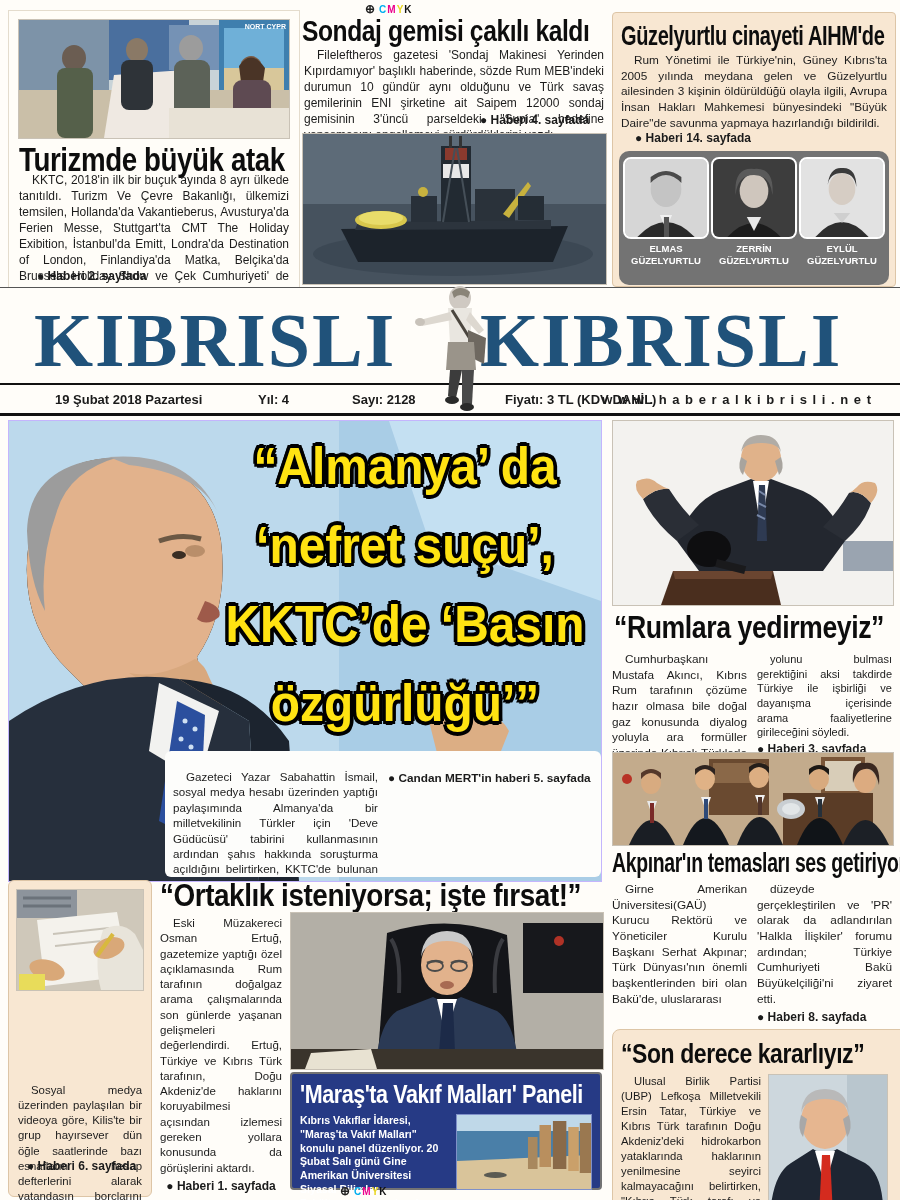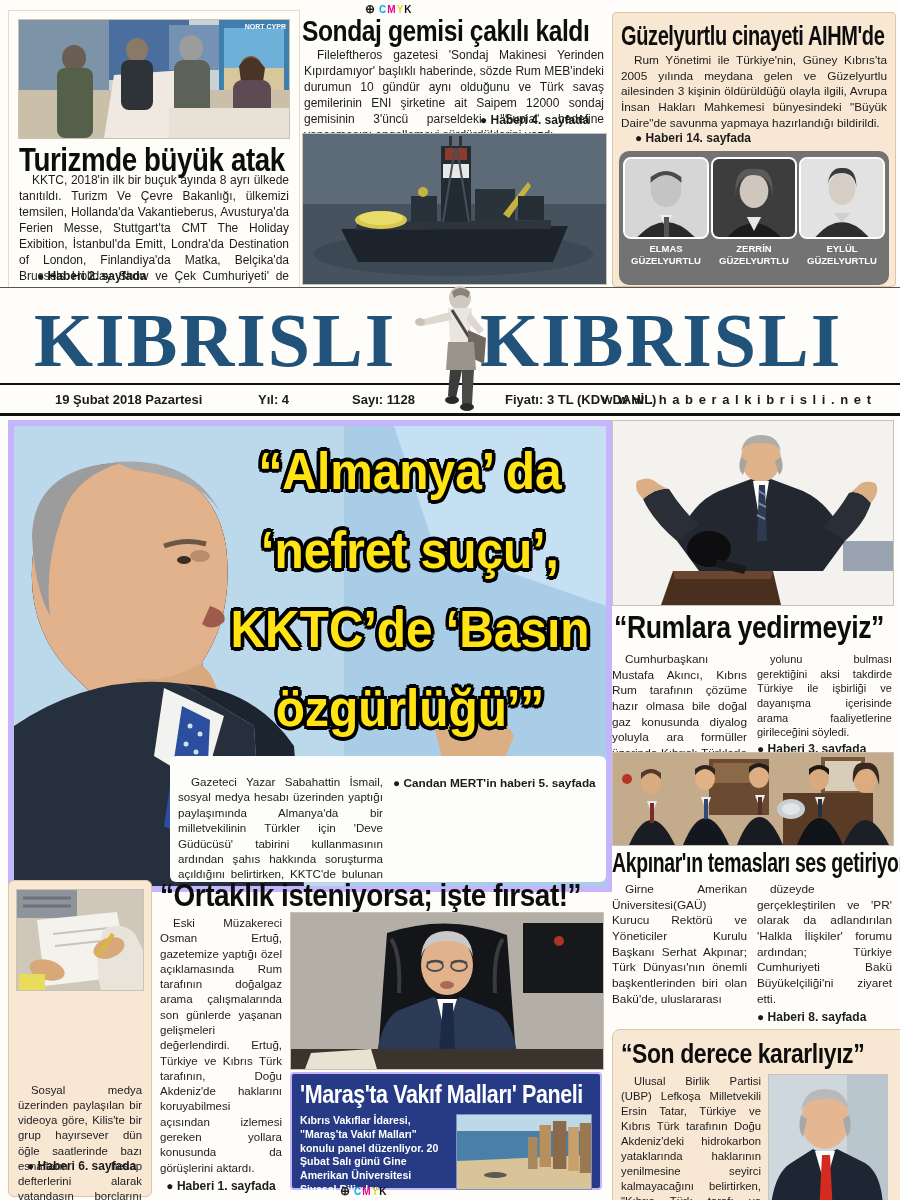--- a/index.html
+++ b/index.html
@@ -25,21 +25,21 @@
            letter-spacing:0px;transform:scaleX(.92);transform-origin:50% 0;
            text-shadow:-3px -3px 0 #000,3px -3px 0 #000,-3px 3px 0 #000,3px 3px 0 #000,
                        0 -4px 0 #000,0 4px 0 #000,-4px 0 0 #000,4px 0 0 #000;}
   .watermark{font-weight:bold;font-size:62px;letter-spacing:8px;color:rgba(224,48,28,0.5);
              white-space:nowrap;z-index:6;pointer-events:none;}
   .portrait-band{background:#737373;border-radius:10px;display:flex;gap:6px;padding:6px;}
   .portrait-cell{flex:1;display:flex;flex-direction:column;align-items:center;}
   .portrait-img{width:100%;height:78px;border:2px solid #fff;border-radius:8px;overflow:hidden;background:#cfcfcf;}
   .portrait-img svg{display:block;width:100%;height:100%;}
   .portrait-name{color:#fff;font-size:9.5px;font-weight:bold;text-align:center;line-height:1.25;margin-top:4px;text-transform:uppercase;}
-  .blue-box{background:#263a85;border:2px solid #c4b5fd;border-radius:4px;color:#fff;}
+  .blue-box{background:#263a85;border:2px solid #737373;border-radius:4px;color:#fff;}
   .bullet-footer{font-weight:bold;font-size:12px;text-indent:0;}
 </style>
 </head>
 <body>
 
 <div class="page">
 
   <div class="abs cmyk" style="left:365px;top:2px;">
     <span class="reg">⊕</span>
     <span><span class="c">C</span><span class="m">M</span><span class="y">Y</span><span class="k">K</span></span>
@@ -166,26 +166,26 @@
       <path d="M38 56 L64 56 L66 84 L36 84 Z" fill="#9a948a"></path>
       <path d="M40 84 L52 84 L46 112 L38 110 Z" fill="#3c3c3c"></path>
       <path d="M52 84 L64 84 L62 118 L52 118 Z" fill="#4a4a4a"></path>
       <ellipse cx="42" cy="114" rx="7" ry="4" fill="#2a2a2a"></ellipse>
       <ellipse cx="57" cy="121" rx="7" ry="4" fill="#2a2a2a"></ellipse>
     </svg>
   </div>
   <div class="dateline" style="top:383px;">
     <span class="abs" style="left:55px;">19 Şubat 2018 Pazartesi</span>
     <span class="abs" style="left:258px;">Yıl: 4</span>
-    <span class="abs" style="left:352px;">Sayı: 1128</span>
+    <span class="abs" style="left:352px;">Sayı: 2128</span>
     <span class="abs" style="left:505px;">Fiyatı: 3 TL (KDV DAHİL)</span>
     <span class="abs" style="right:28px;letter-spacing:1px;">w w w . h a b e r a l k i b r i s l i . n e t</span>
   </div>
 
-  <div class="abs" style="left:8px;top:420px;width:592px;height:460px;overflow:hidden;border:6px solid #c4b5fd;">
+  <div class="abs" style="left:8px;top:420px;width:592px;height:460px;overflow:hidden;border:1px solid #c4b5fd;">
     <div class="photo abs" style="left:0;top:0;width:592px;height:460px;border:none;">
       <svg viewBox="0 0 592 460" preserveAspectRatio="none">
         <rect width="592" height="460" fill="#bcd9ec"></rect>
         <rect x="330" y="0" width="262" height="460" fill="#a9cde6"></rect>
         <polygon points="380,0 592,0 592,180 420,120" fill="#c4e0f2"></polygon>
         <path d="M20 120 Q30 30 120 38 Q200 46 212 120 Q220 190 188 236 L196 268 L110 300 L60 250 Q8 200 20 120 Z" fill="#e5b astonishing"></path>
         <path d="M20 120 Q30 30 120 38 Q200 46 212 120 Q220 190 188 236 L196 268 L110 300 L60 250 Q8 200 20 120 Z" fill="#e2b28c"></path>
         <path d="M18 110 Q20 40 110 36 Q60 50 48 90 Q30 140 36 190 Q20 160 18 110 Z" fill="#9c9c9c"></path>
         <path d="M100 36 Q180 30 208 90 Q190 52 120 44 Z" fill="#a8a8a8"></path>
         <ellipse cx="186" cy="130" rx="10" ry="6" fill="#b98e6a"></ellipse>

